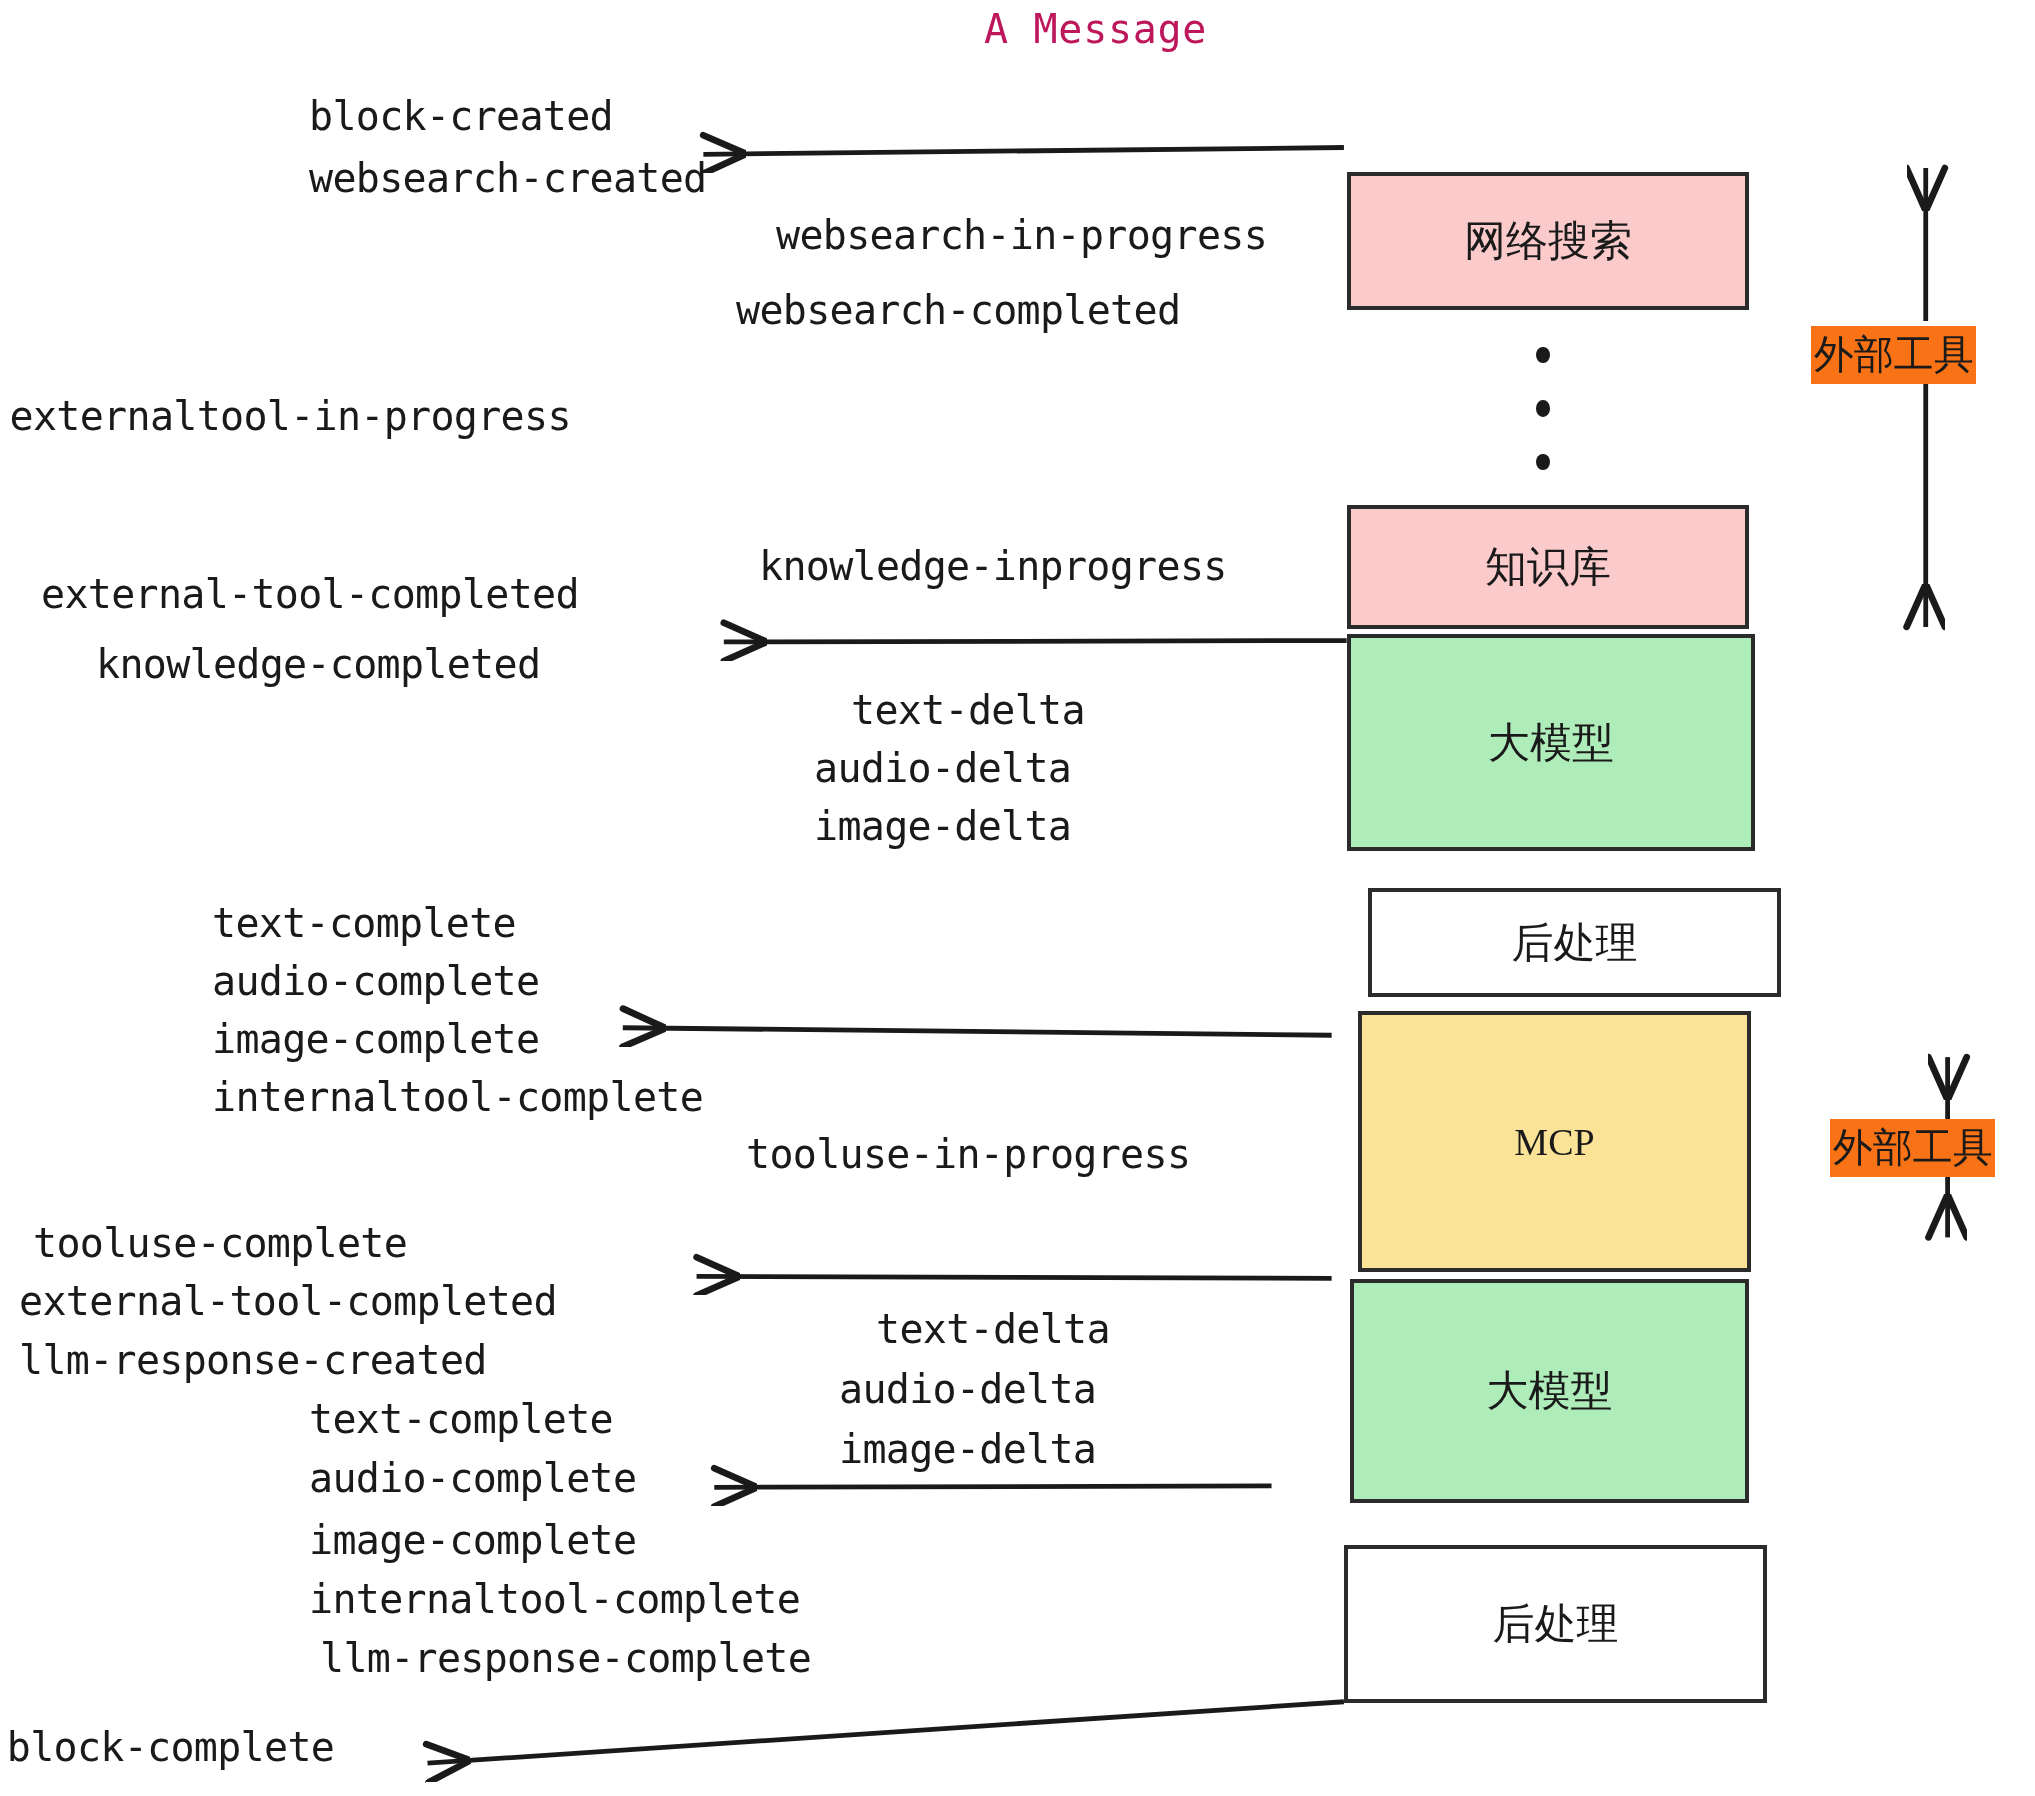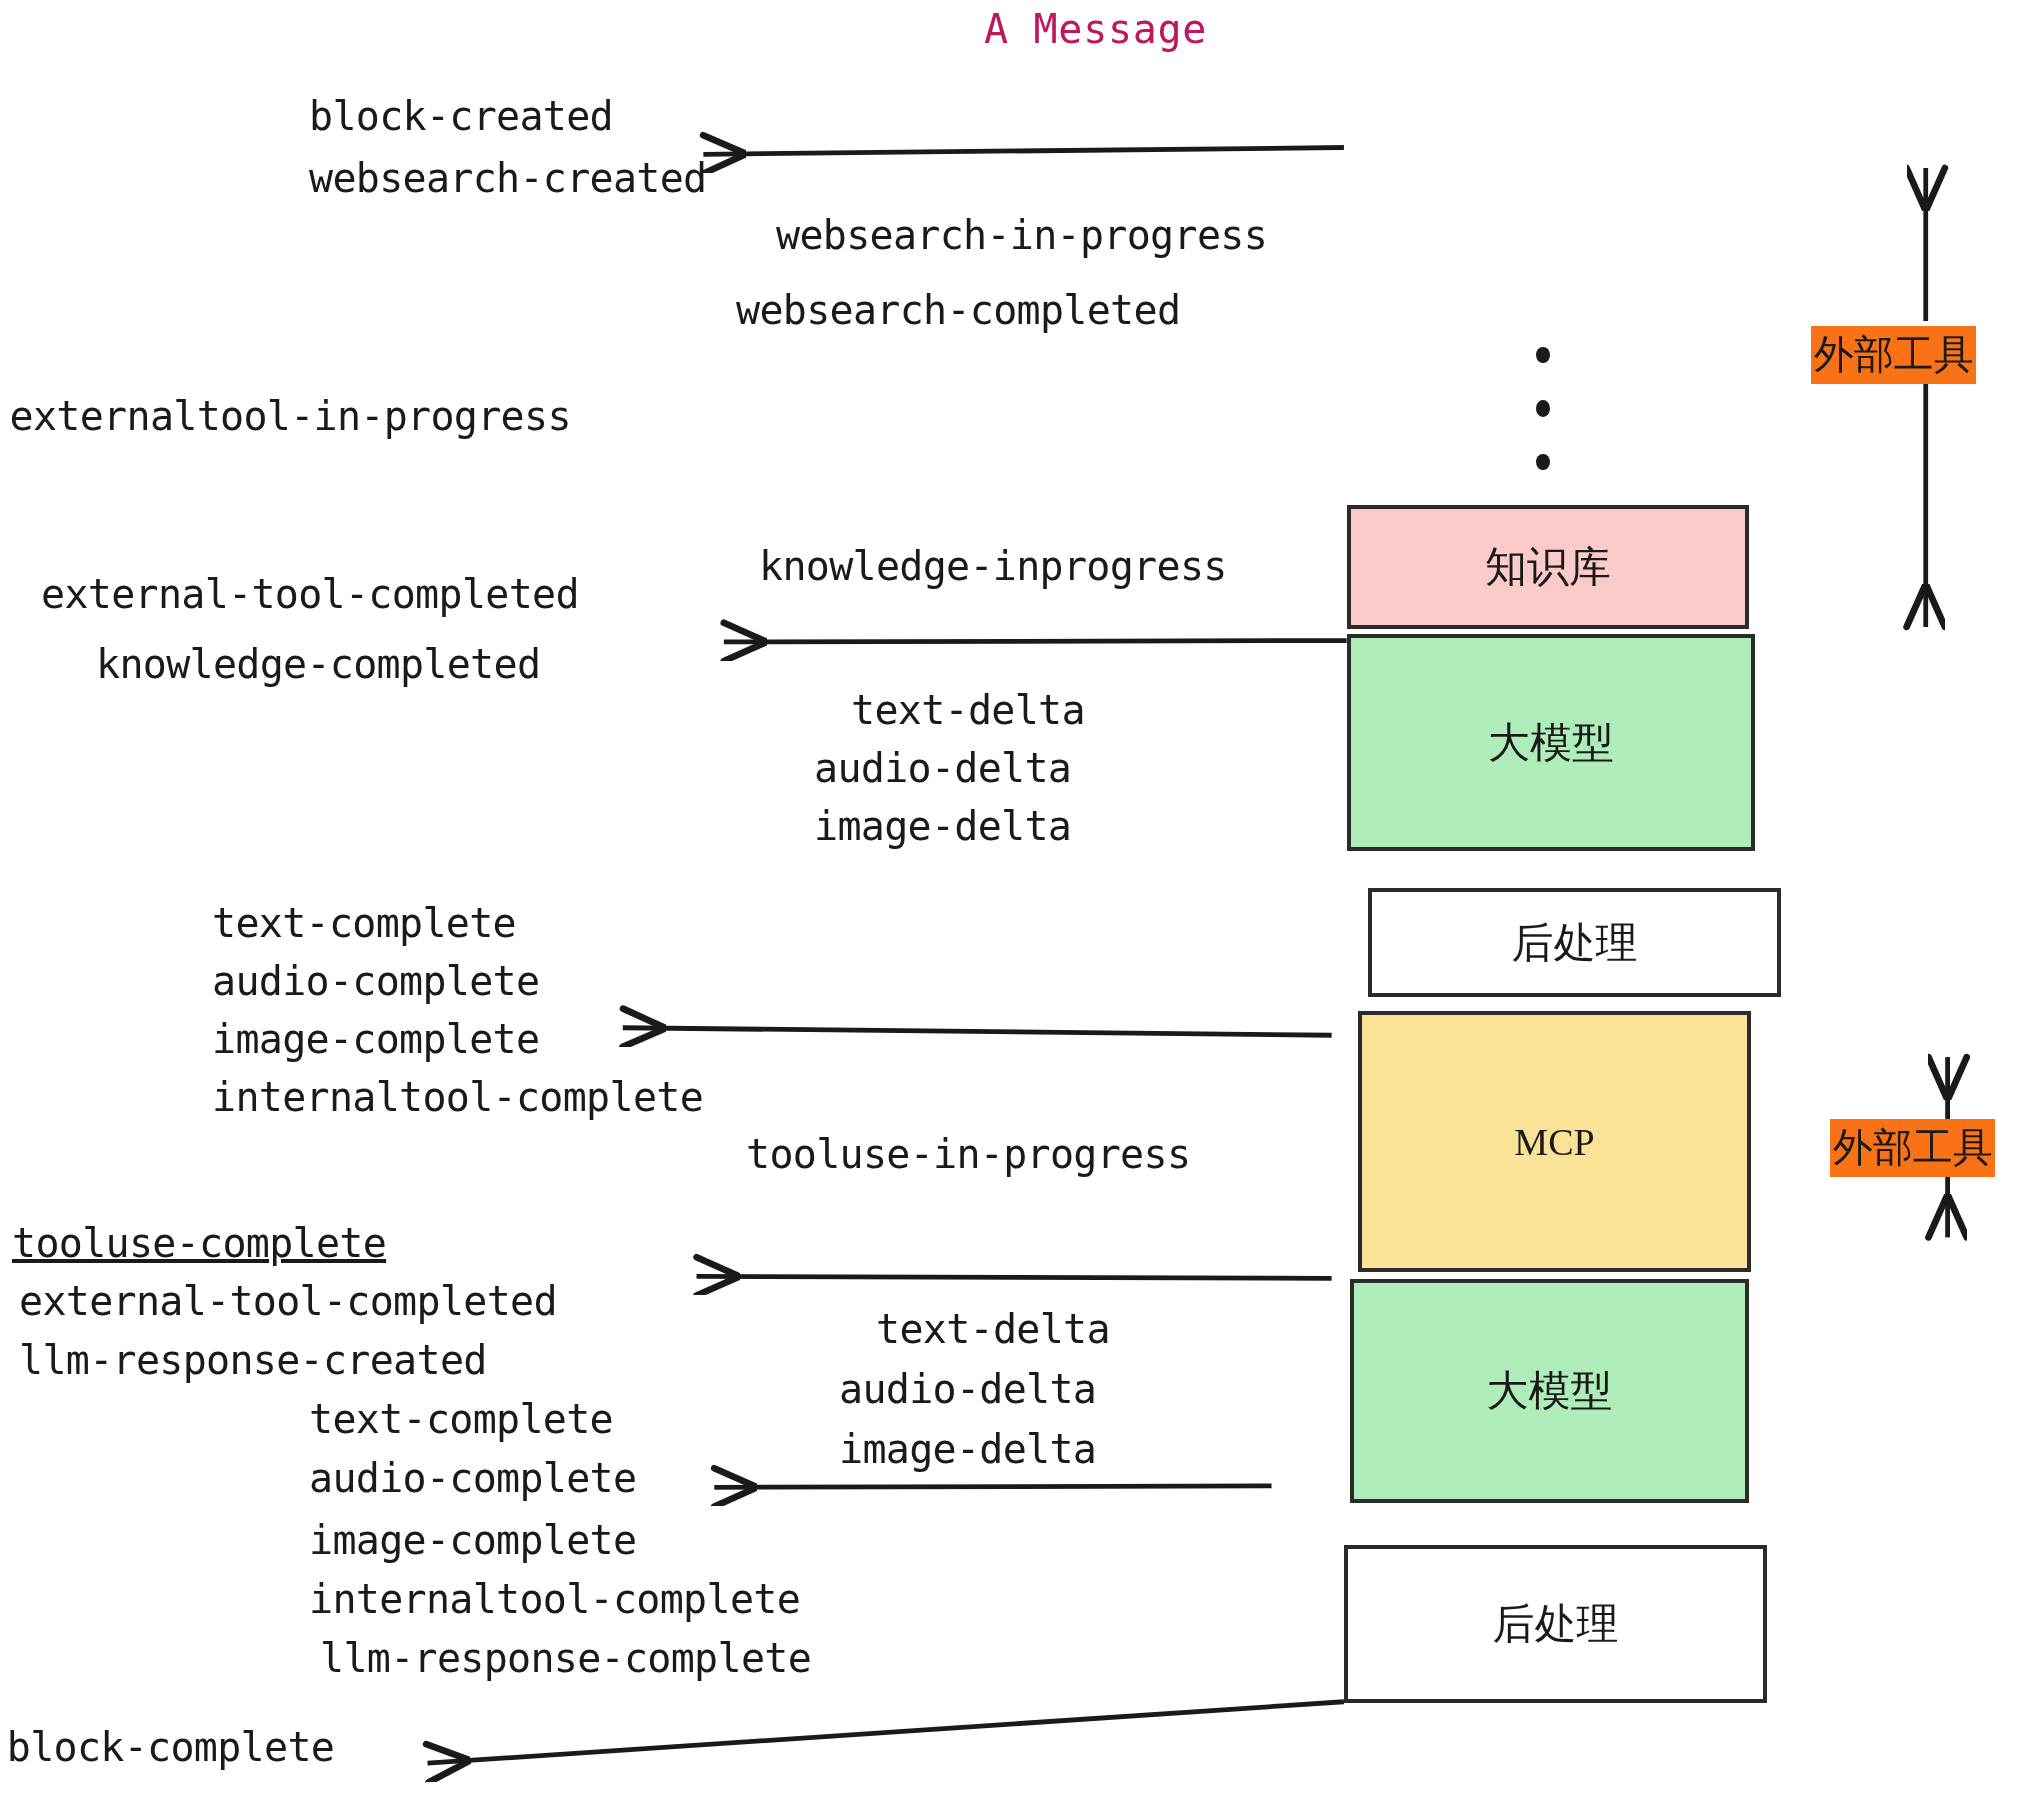--- a/index.html
+++ b/index.html
@@ -98,33 +98,36 @@
   <div class="ev" style="left:41px;   top:574px;">external-tool-completed</div>
   <div class="ev" style="left:96px;  top:628px;margin-top:16px;">knowledge-completed</div>
   <div class="ev" style="left:851px; top:690px;">text-delta</div>
   <div class="ev" style="left:814px; top:748px;">audio-delta</div>
   <div class="ev" style="left:814px; top:806px;">image-delta</div>
   <div class="ev" style="left:212px;  top:903px;">text-complete</div>
   <div class="ev" style="left:212px;  top:961px;">audio-complete</div>
   <div class="ev" style="left:212px;  top:1019px;">image-complete</div>
   <div class="ev" style="left:212px;  top:1077px;">internaltool-complete</div>
   <div class="ev" style="left:746px; top:1134px;text-align:right;">tooluse-in-progress</div>
-  <div class="ev" style="left:12px;   top:1223px;text-decoration:underline;">tooluse-complete</div>
+  <div class="ev" style="left:33px;   top:1223px;">tooluse-complete</div>
   <div class="ev" style="left:19px;   top:1281px;">external-tool-completed</div>
   <div class="ev" style="left:19px;   top:1340px;">llm-response-created</div>
   <div class="ev" style="left:876px; top:1309px;">text-delta</div>
   <div class="ev" style="left:839px; top:1369px;">audio-delta</div>
   <div class="ev" style="left:839px; top:1429px;">image-delta</div>
   <div class="ev" style="left:309px;  top:1399px;">text-complete</div>
   <div class="ev" style="left:309px;  top:1458px;">audio-complete</div>
   <div class="ev" style="left:309px;  top:1520px;">image-complete</div>
   <div class="ev" style="left:309px;  top:1579px;">internaltool-complete</div>
   <div class="ev" style="left:320px;  top:1638px;">llm-response-complete</div>
   <div class="ev" style="left:6.8px;   top:1727px;">block-complete</div>
 
+  <div class="boxnode" style="left:1347px; top:172px; width:402px; height:138px; background:#FBCBCB;">
+    <span class="boxlabel">网络搜索</span>
+  </div>
 
   <div class="boxnode" style="left:1347px; top:505px; width:402px; height:124px; background:#FBCBCB;">
     <span class="boxlabel">知识库</span>
   </div>
 
   <div class="boxnode" style="left:1347px; top:634px; width:408px; height:217px; background:#AEECB9;">
     <span class="boxlabel">大模型</span>
   </div>
 
   <div class="boxnode" style="left:1368px; top:888px; width:413px; height:109px; background:#FFFFFF;">

